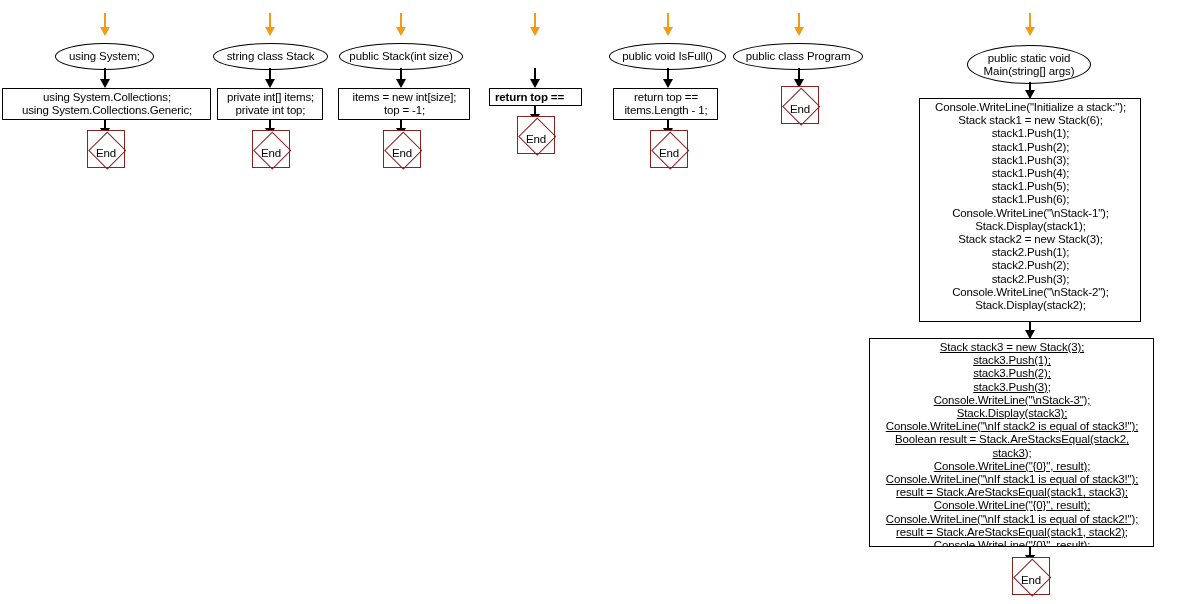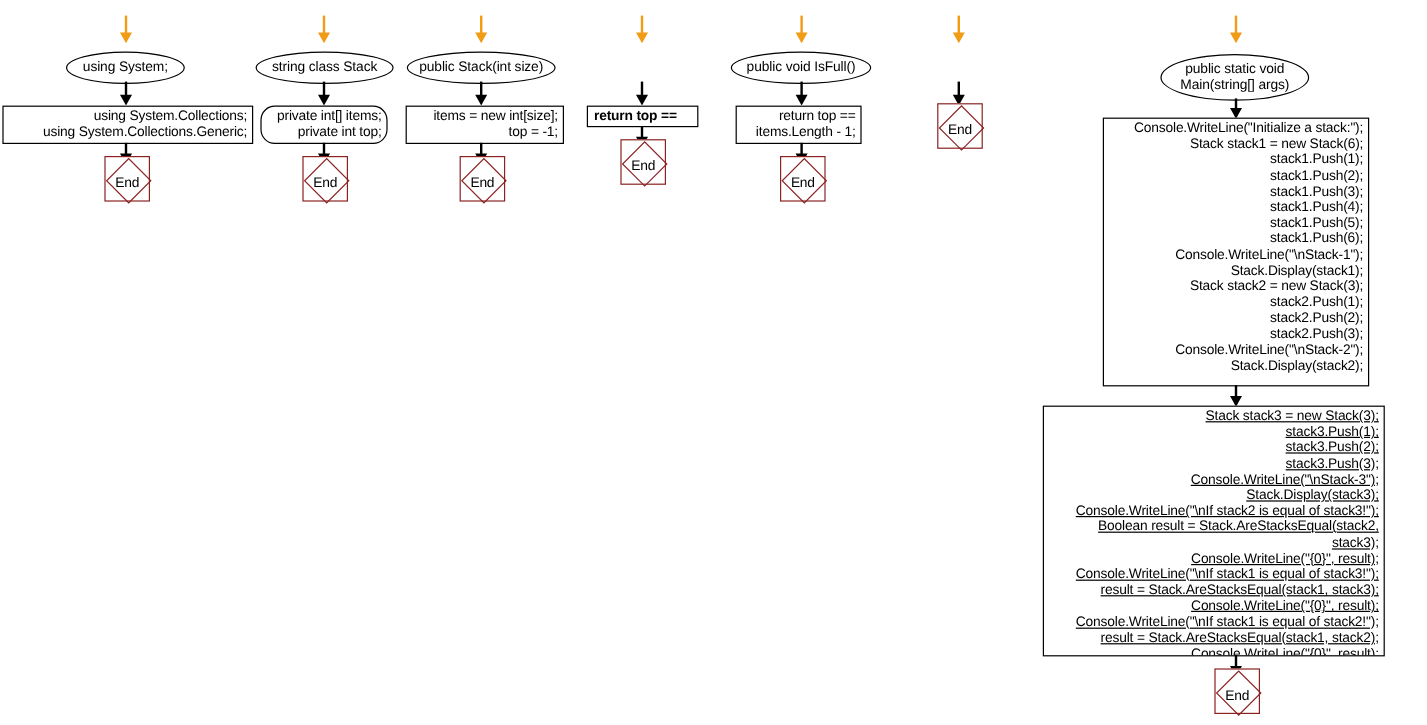--- a/index.html
+++ b/index.html
@@ -48,21 +48,21 @@
 
   
   .process {
     border: 1px solid #000000;
     background: #ffffff;
     font-size: 11.5px;
     line-height: 13.2px;
     letter-spacing: -0.15px;
     padding: 2px 4px 2px 5px;
     white-space: pre-line;
-    text-align: right;
+    text-align: center;
     overflow: hidden;
   }
   .process.centered { text-align: left; font-weight: bold; }
 
   
   .endnode {
     width: 36px;
     height: 36px;
     border: 1px solid #8b2222;
     background: #ffffff;
@@ -129,21 +129,21 @@
   <div class="endnode" style="left:87px; top:130px;">
     <div class="diamond"></div>
     <div class="endlabel">End</div>
   </div>
 
   <div class="conn orange" style="left:269px; top:13px; height:16px;"></div>
   <div class="arrowhead orange" style="left:265px; top:27px;"></div>
   <div class="node ellipse" style="left:213px; top:43px; width:115px; height:27px;">string class Stack</div>
   <div class="conn" style="left:269px; top:68px; height:13px;"></div>
   <div class="arrowhead" style="left:265px; top:79px;"></div>
-  <div class="node process" style="left:217px; top:88px; width:106px; height:32px;border-radius:12px;">private int[] items;
+  <div class="node process" style="left:217px; top:88px; width:106px; height:32px;">private int[] items;
 private int top;</div>
   <div class="conn" style="left:269px; top:119px; height:12px;"></div>
   <div class="arrowhead" style="left:265px; top:128px;"></div>
   <div class="endnode" style="left:252px; top:130px;">
     <div class="diamond"></div>
     <div class="endlabel">End</div>
   </div>
 
   <div class="conn orange" style="left:400px; top:13px; height:16px;"></div>
   <div class="arrowhead orange" style="left:396px; top:27px;"></div>
@@ -180,20 +180,21 @@
 items.Length - 1;</div>
   <div class="conn" style="left:667px; top:119px; height:12px;"></div>
   <div class="arrowhead" style="left:663px; top:128px;"></div>
   <div class="endnode" style="left:650px; top:130px;">
     <div class="diamond"></div>
     <div class="endlabel">End</div>
   </div>
 
   <div class="conn orange" style="left:798px; top:13px; height:16px;"></div>
   <div class="arrowhead orange" style="left:794px; top:27px;"></div>
+  <div class="node ellipse" style="left:733px; top:43px; width:130px; height:27px;">public class Program</div>
   <div class="conn" style="left:798px; top:68px; height:13px;"></div>
   <div class="arrowhead" style="left:794px; top:79px;"></div>
   <div class="endnode" style="left:781px; top:86px;">
     <div class="diamond"></div>
     <div class="endlabel">End</div>
   </div>
 
   <div class="conn orange" style="left:1029px; top:13px; height:16px;"></div>
   <div class="arrowhead orange" style="left:1025px; top:27px;"></div>
   <div class="node ellipse" style="left:967px; top:45px; width:124px; height:39px;">public static void

